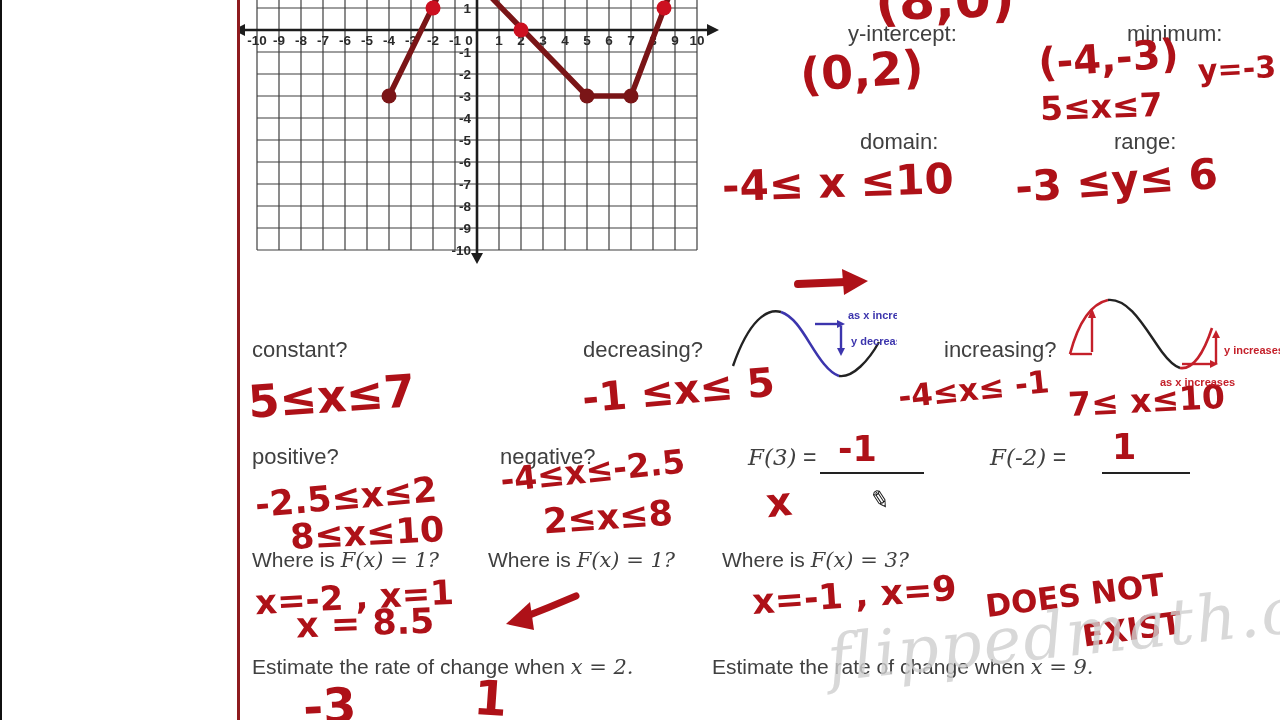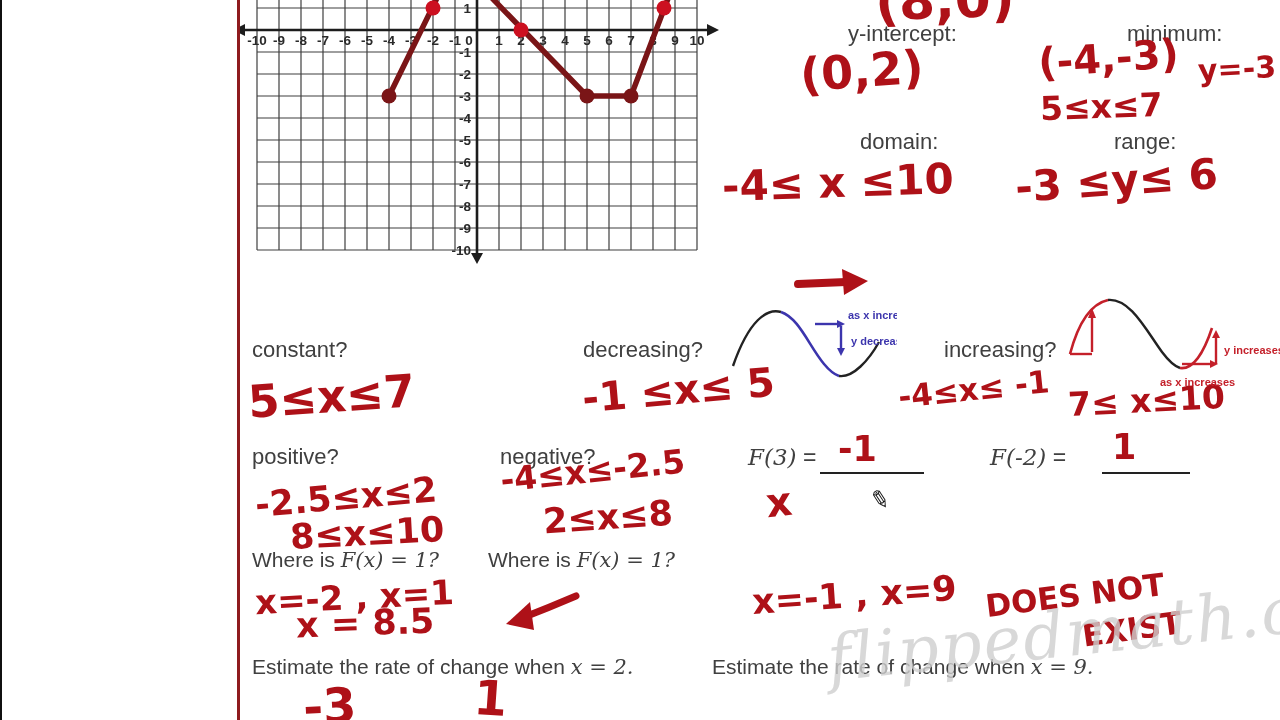--- a/index.html
+++ b/index.html
@@ -193,20 +193,23 @@
   <div class="abs hw" style="left:296px;top:606px;font-size:35px;transform:rotate(-2deg);">x = 8.5</div>
 
   <div class="abs pt" style="left:488px;top:548px;font-size:21px;">
     <span>Where is </span><span class="math">F(x) = 1?</span>
   </div>
   <svg class="abs" style="left:500px;top:582px;" width="85" height="62">
     <path d="M76,14 Q 48,26 22,36" fill="none" stroke="#ae1118" stroke-width="7" stroke-linecap="round"></path>
     <polygon points="30,20 6,42 34,48" fill="#ae1118"></polygon>
   </svg>
 
+  <div class="abs pt" style="left:722px;top:548px;font-size:21px;">
+    <span>Where is </span><span class="math">F(x) = 3?</span>
+  </div>
   <div class="abs hw" style="left:752px;top:578px;font-size:35px;transform:rotate(-4deg);">x=-1 , x=9</div>
 
   <div class="abs hw" style="left:985px;top:580px;font-size:31px;transform:rotate(-7deg);">DOES NOT</div>
   <div class="abs hw" style="left:1082px;top:614px;font-size:31px;transform:rotate(-8deg);">EXIST</div>
 
   <div class="abs pt" style="left:252px;top:655px;font-size:21px;">
     <span>Estimate the rate of change when </span><span class="math">x = 2.</span>
   </div>
   <div class="abs pt" style="left:712px;top:655px;font-size:21px;">
     <span>Estimate the rate of change when </span><span class="math">x = 9.</span>

